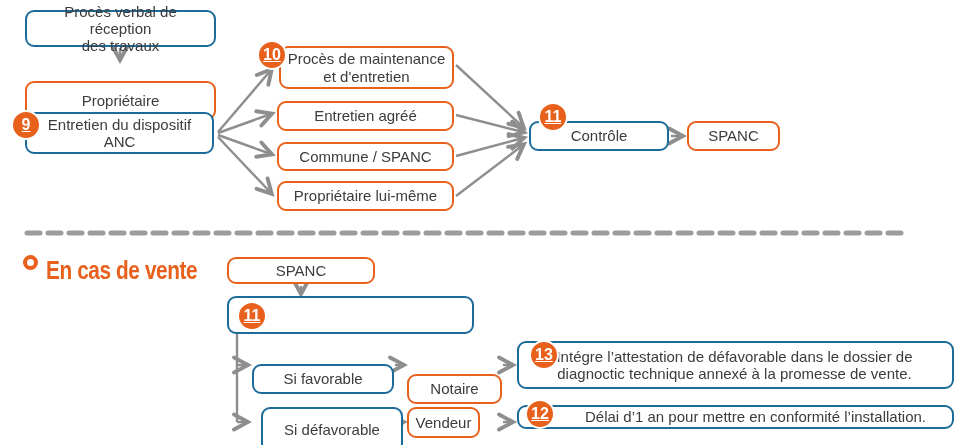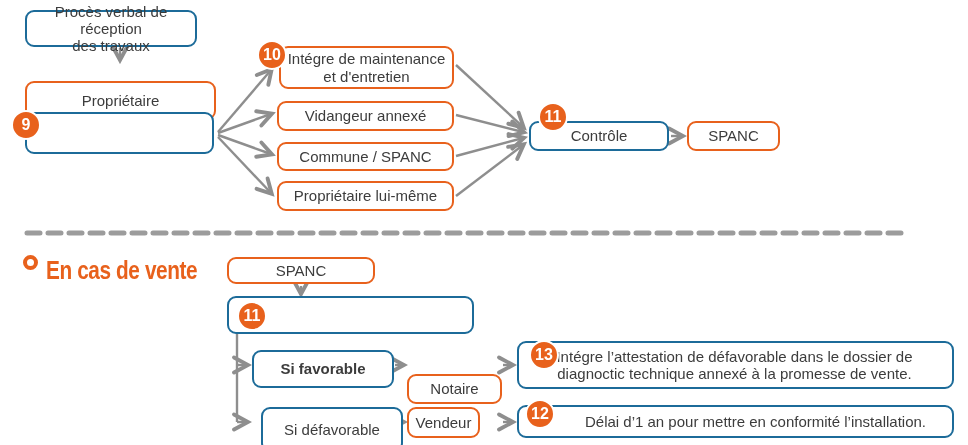--- a/index.html
+++ b/index.html
@@ -25,24 +25,24 @@
     white-space:pre-line;
   }
   .box.blue{border-color:var(--blue);}
   .box.orange{border-color:var(--orange);}
   .badge{
     position:absolute;z-index:3;
     width:30px;height:30px;border-radius:50%;
     background:var(--orange);color:#ffffff;
     border:2px solid #ffffff;
     display:flex;align-items:center;justify-content:center;
-    font-size:16px;font-weight:bold;
+    font-size:16px;font-weight:bold;text-decoration:underline;
   }
   
-  #proces-verbal{left:25px;top:10px;width:172px;height:37px;}
+  #proces-verbal{left:25px;top:10px;width:191px;height:37px;}
   #proprietaire{left:25px;top:81px;width:191px;height:39px;}
   #entretien{left:25px;top:112px;width:189px;height:42px;}
   #entretien .badge{left:-16px;top:-4px;}
   #societe{left:279px;top:46px;width:175px;height:43px;}
   #societe .badge{left:-24px;top:-8px;}
   #vidangeur{left:277px;top:101px;width:177px;height:30px;}
   #commune{left:277px;top:142px;width:177px;height:29px;}
   #prop-lui-meme{left:277px;top:181px;width:177px;height:30px;}
   #controle{left:529px;top:121px;width:140px;height:30px;}
   #controle .badge{left:7px;top:-21px;}
@@ -57,27 +57,27 @@
     border-radius:50%;margin-right:8px;flex:none;
   }
   .vente-heading .ht{
     color:var(--orange);font-weight:bold;font-size:26px;
     letter-spacing:-0.5px;transform:scaleX(0.8);transform-origin:left center;
     white-space:nowrap;
   }
   #spanc-bottom{left:227px;top:257px;width:148px;height:27px;}
   #controle-conf{left:227px;top:296px;width:247px;height:38px;padding-left:44px;padding-right:10px;}
   #controle-conf .badge{left:8px;top:3px;}
-  #si-favorable{left:252px;top:350px;width:142px;height:38px;font-weight:bold;}
+  #si-favorable{left:252px;top:364px;width:142px;height:30px;}
   #notaire{left:407px;top:350px;width:95px;height:30px;margin-top:24px;}
   #box13{left:517px;top:341px;width:437px;height:48px;padding-right:8px;}
   #box13 .badge{left:10px;top:-3px;}
   #si-defavorable{left:261px;top:407px;width:142px;height:45px;}
   #vendeur{left:407px;top:407px;width:73px;height:31px;}
-  #box12{left:517px;top:405px;width:437px;height:33px;padding-left:48px;padding-right:8px;}
+  #box12{left:517px;top:405px;width:437px;height:24px;padding-left:48px;padding-right:8px;}
   #box12 .badge{left:6px;top:-8px;}
 </style>
 </head>
 <body>
 
 <div class="canvas">
 
   <svg class="connectors" width="968" height="445" viewBox="0 0 968 445">
     <defs>
       <marker id="ah" viewBox="0 0 10 10" refX="7.5" refY="5" markerWidth="9" markerHeight="9" orient="auto">
@@ -106,29 +106,31 @@
       <line class="dash" x1="27" y1="233" x2="908" y2="233" stroke-width="5" stroke-dasharray="13 8" stroke-linecap="round"></line>
     </g>
   </svg>
 
   <div id="proces-verbal" class="box blue">Procès verbal de réception
 des travaux</div>
   <div id="proprietaire" class="box orange">Propriétaire</div>
 
   <div id="entretien" class="box blue">
     <span class="badge">9</span>
+    <span>Entretien du dispositif
+ANC</span>
   </div>
 
   <div id="societe" class="box orange">
     <span class="badge">10</span>
-    <span>Intégre de maintenance
+    <span>Procès de maintenance
 et d'entretien</span>
   </div>
 
-  <div id="vidangeur" class="box orange">Vidangeur annexé</div>
+  <div id="vidangeur" class="box orange">Entretien agréé</div>
   <div id="prop-lui-meme" class="box orange">Propriétaire lui-même</div>
   <div id="commune" class="box orange">Commune / SPANC</div>
 
   <div id="controle" class="box blue">
     <span class="badge">11</span>
     <span>Contrôle</span>
   </div>
 
   <div id="spanc-top" class="box orange">SPANC</div>
 

